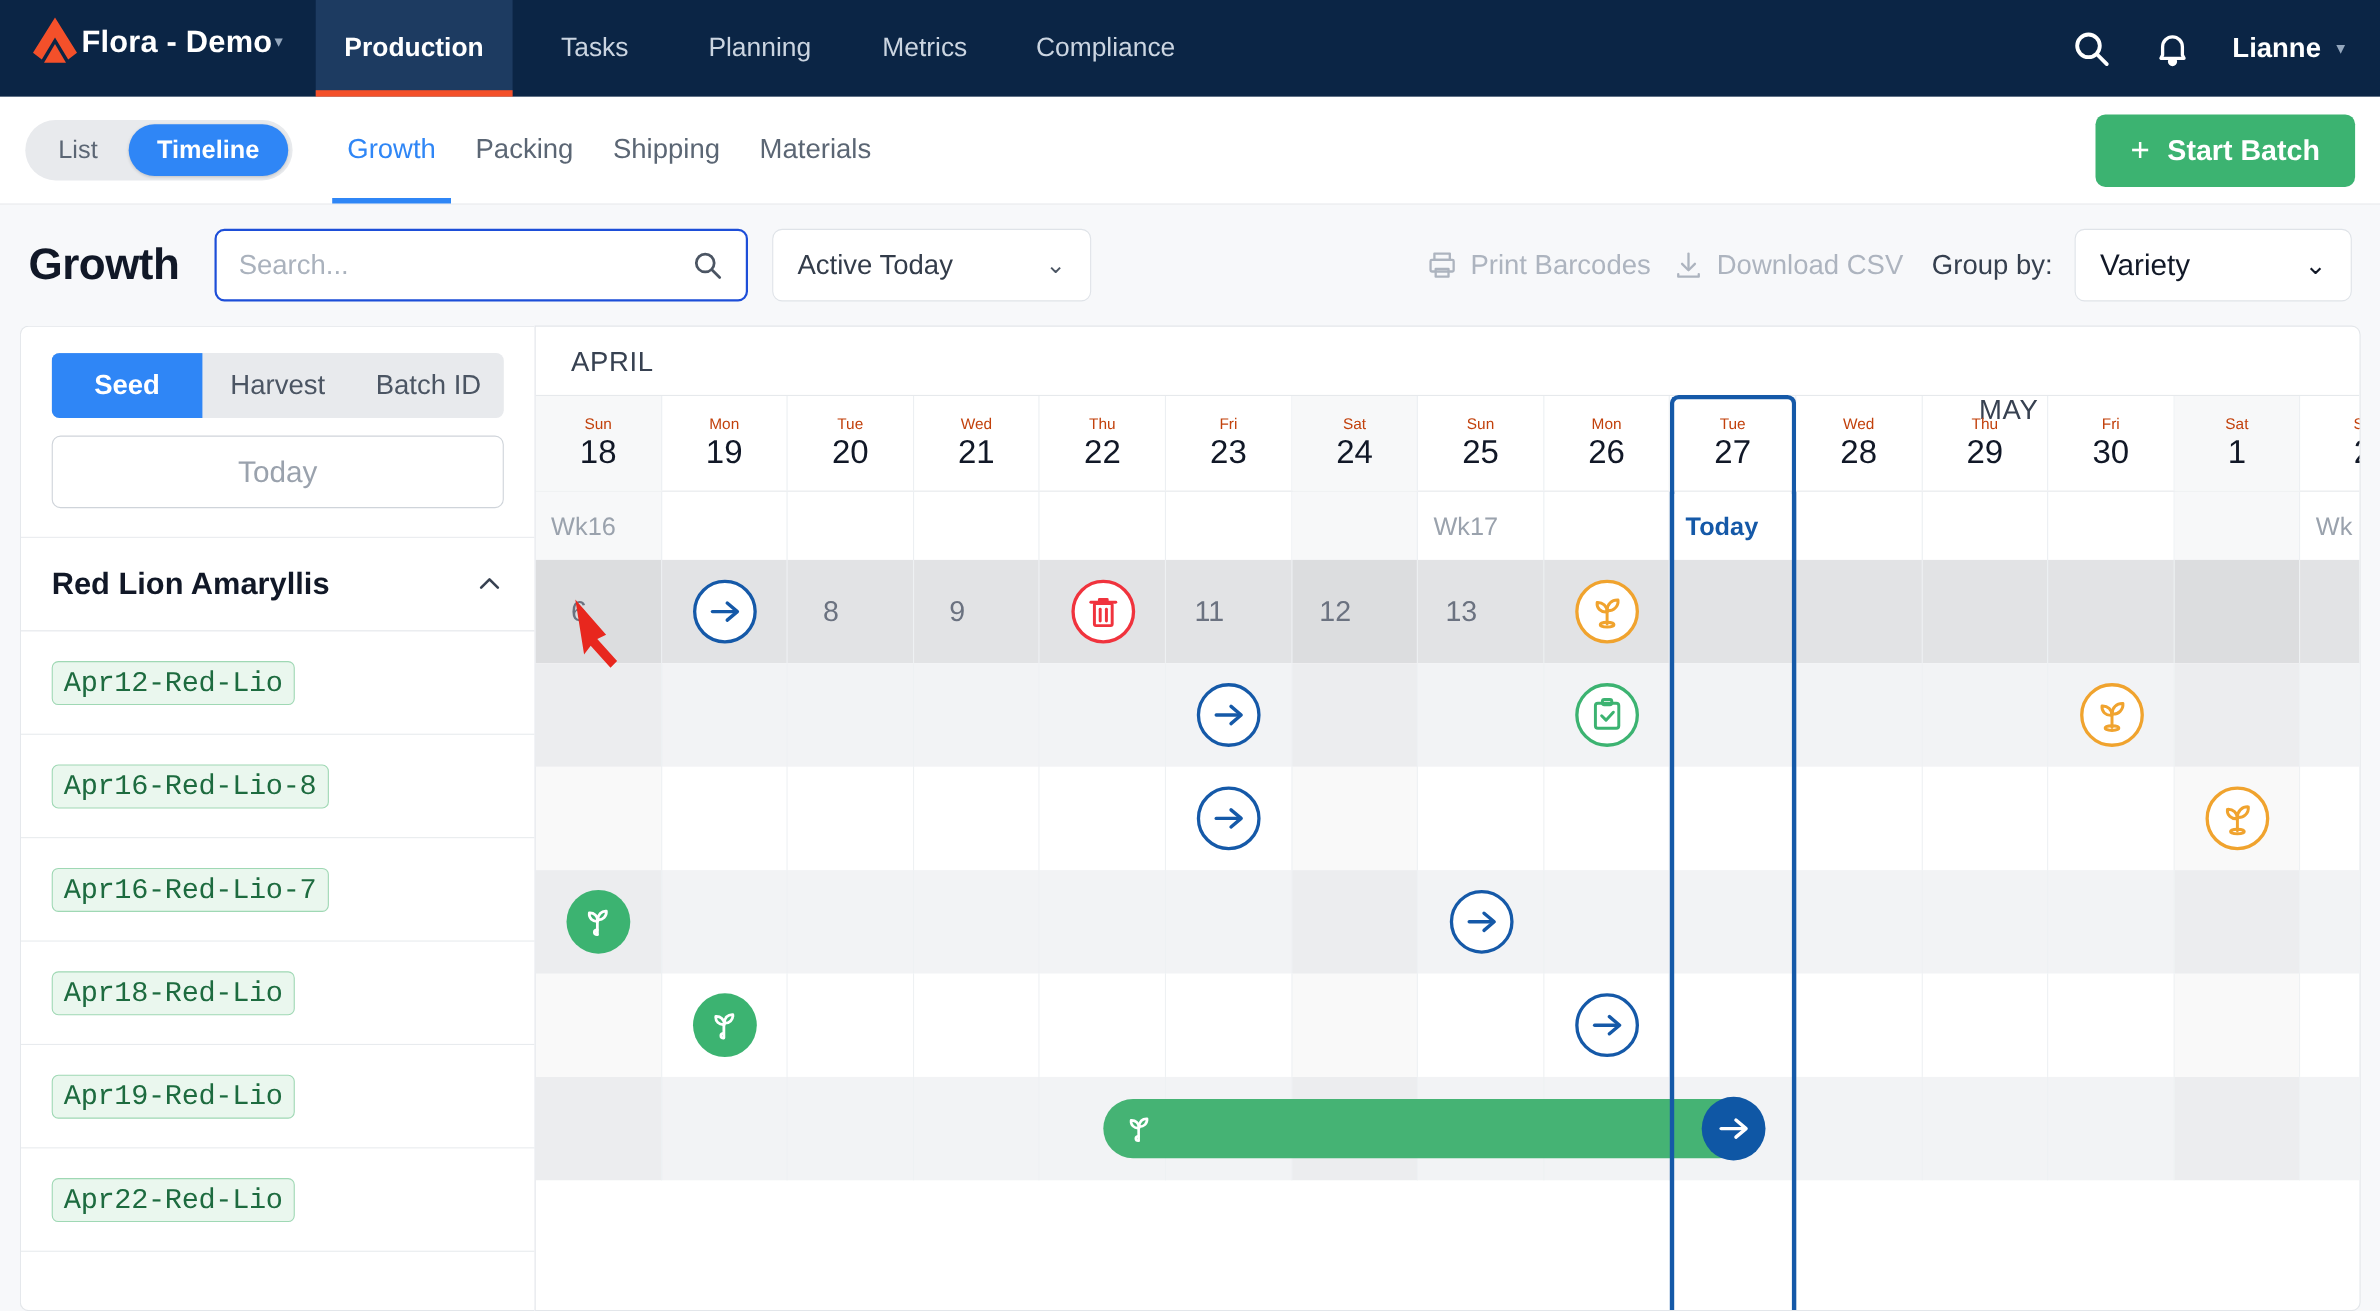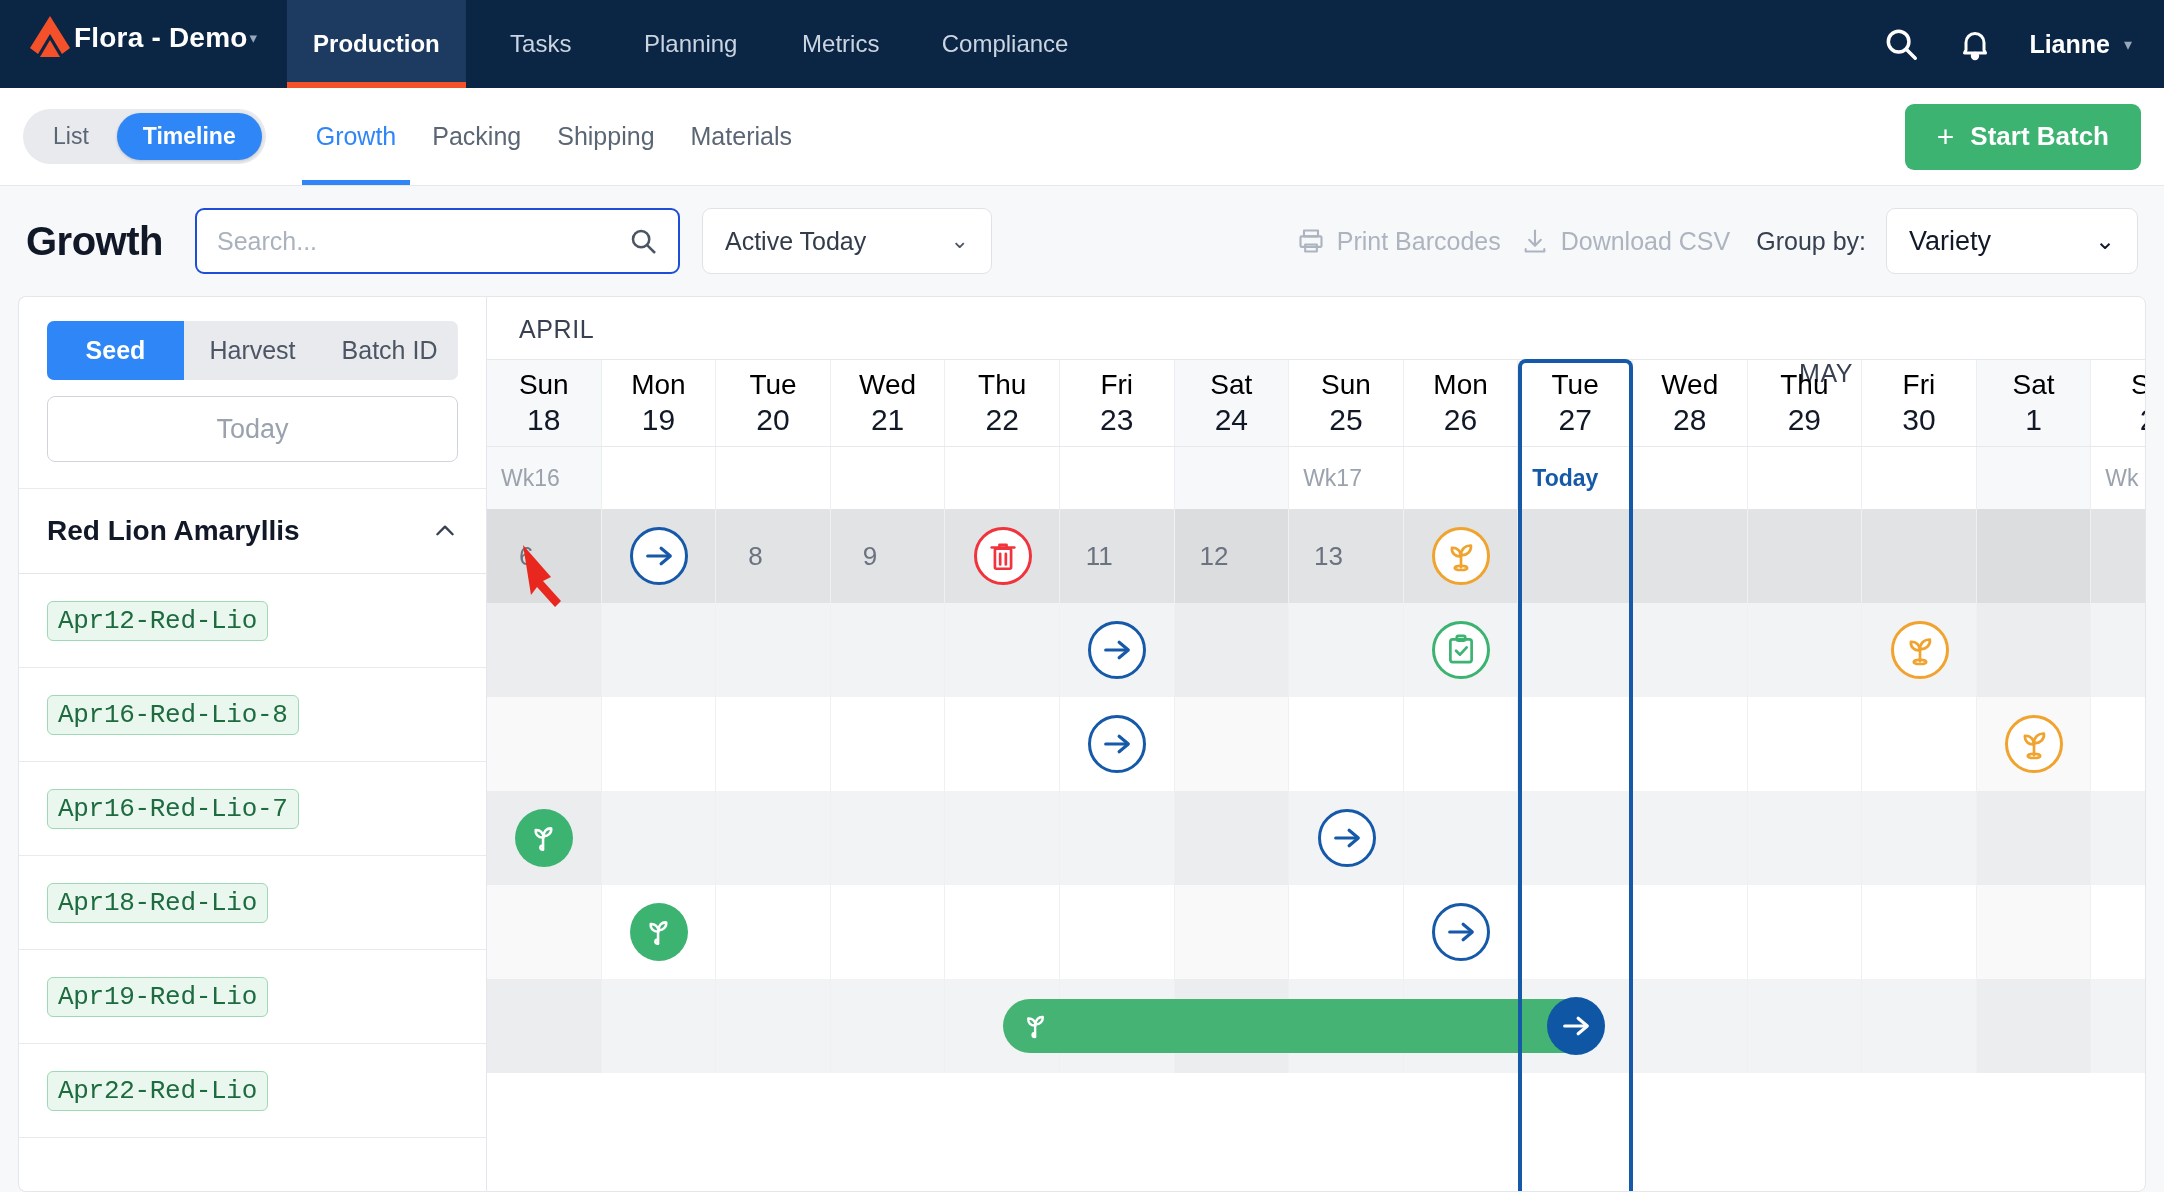--- a/index.html
+++ b/index.html
@@ -141,21 +141,21 @@
   }
   #monthrow { height:62px; position:relative; }
   .monthlabel { position:absolute; top:18px; font-size:25px; color:#374151; letter-spacing:.6px; }
   #dayrow { display:flex; border-top:1px solid #e6e9ec; border-bottom:1px solid #e6e9ec; height:88px; }
   .daycol {
     width:114.6px; flex:0 0 114.6px; border-right:1px solid #eceff2;
     display:flex; flex-direction:column; align-items:center; justify-content:center; gap:2px;
     position:relative;
   }
   .daycol.weekend { background:#f7f8f9; }
-  .daycol .dow { font-size:28px; color:#000000; }
+  .daycol .dow { font-size:14px; color:#c2410c; }
   .daycol .dnum { font-size:30px; color:#111827; }
 
   #weekrow { display:flex; height:62px; }
   .wkcol {
     width:114.6px; flex:0 0 114.6px; border-right:1px solid #eceff2;
     display:flex; align-items:center; padding-left:14px; font-size:23px; color:#9aa2ad;
   }
   .wkcol.weekend { background:#f7f8f9; }
   .wkcol.todaycol { color:#1559a8; font-weight:bold; }
 

